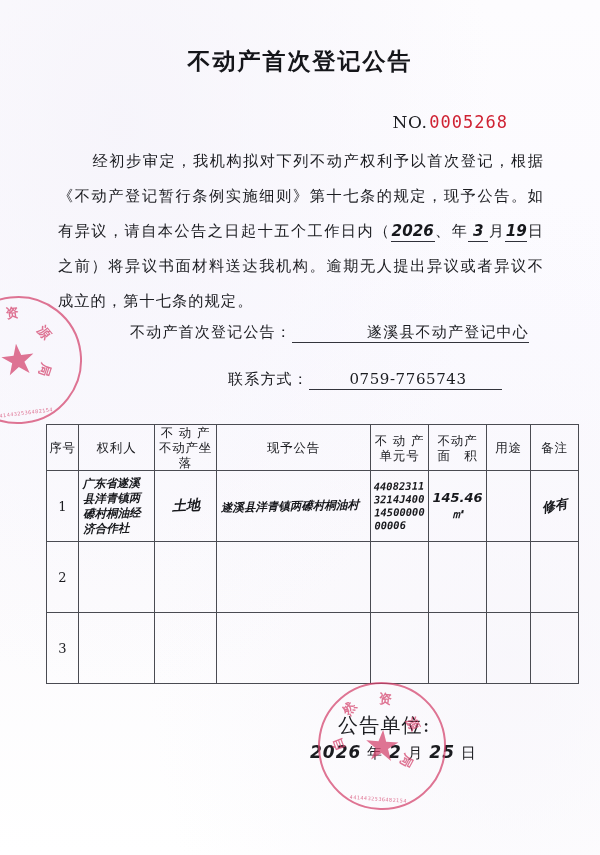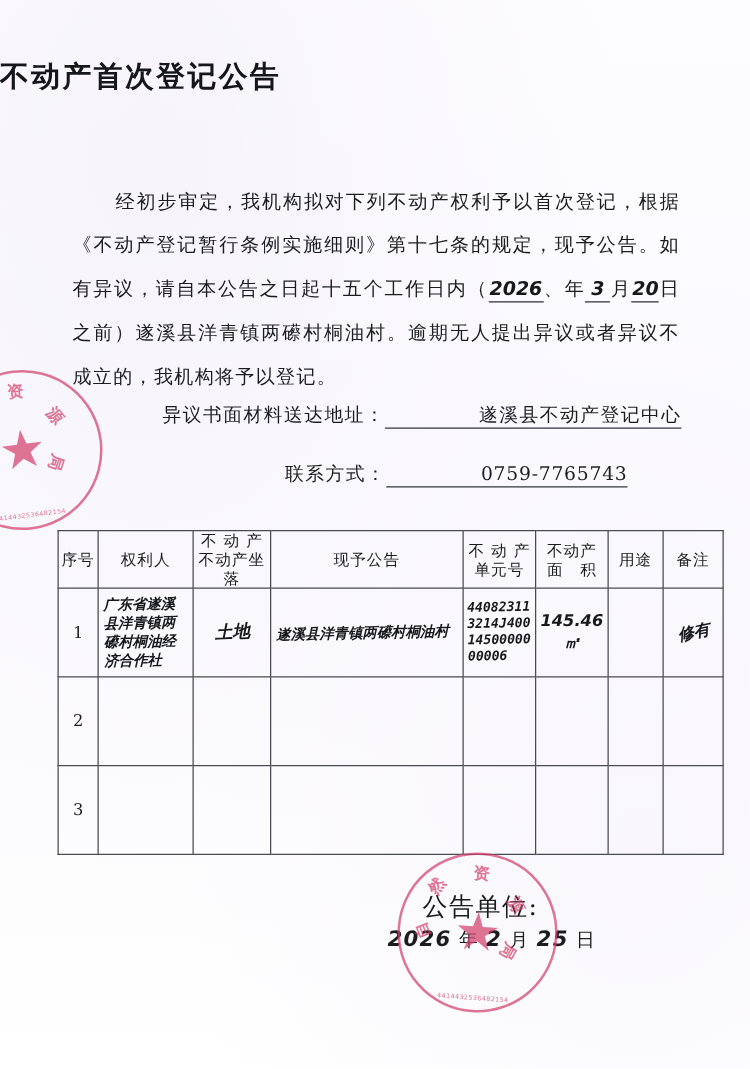--- a/index.html
+++ b/index.html
@@ -27,21 +27,21 @@
       radial-gradient(ellipse at 20% 15%, rgba(245,243,250,0.8) 0%, rgba(255,255,255,0) 55%),
       radial-gradient(ellipse at 85% 78%, rgba(247,245,251,0.7) 0%, rgba(255,255,255,0) 50%);
     pointer-events: none;
   }
 
   .title {
     position: absolute;
     top: 46px;
     left: 0;
     width: 600px;
-    text-align: left;
+    text-align: center;
     font-family: "DejaVu Sans", "Liberation Sans", sans-serif;
     font-size: 23px;
     font-weight: bold;
     letter-spacing: 2px;
     color: #15161a;
   }
 
   .docno {
     position: absolute;
     top: 112px;
@@ -115,21 +115,21 @@
     top: 369px;
     font-size: 15px;
     letter-spacing: 1.2px;
     color: #1b1c20;
     white-space: nowrap;
   }
   .tel-line .fill {
     display: inline-block;
     border-bottom: 1px solid #33343c;
     min-width: 188px;
-    text-align: right;
+    text-align: center;
     padding-left: 5px;
     line-height: 20px;
     font-family: "DejaVu Serif", "Liberation Serif", serif;
     letter-spacing: 0.6px;
   }
 
   
   table.reg {
     position: absolute;
     left: 46px;
@@ -309,27 +309,30 @@
   }
   #seal-bottom .star { font-size: 42px; }
 </style>
 </head>
 <body>
 
 <div id="page">
 
   <div class="title">不动产首次登记公告</div>
 
+  <div class="docno">
+    <span>NO.</span><span class="num">0005268</span>
+  </div>
 
   <div class="body-text">
-    <span class="indent"></span><span>经初步审定，我机构拟对下列不动产权利予以首次登记，根据《不动产登记暂行条例实施细则》第十七条的规定，现予公告。如有异议，请自本公告之日起十五个工作日内（</span><span class="blank b-year hand">2026</span><span>、年</span><span class="blank b-mon hand">3</span><span>月</span><span class="blank b-day hand">20</span><span>日之前）</span><span>遂溪县洋青镇两礤村桐油村。逾期无人提出异议或者异议不成立的，我机构将予以登记。</span>
+    <span class="indent"></span><span>经初步审定，我机构拟对下列不动产权利予以首次登记，根据《不动产登记暂行条例实施细则》第十七条的规定，现予公告。如有异议，请自本公告之日起十五个工作日内（</span><span class="blank b-year hand">2026</span><span>、年</span><span class="blank b-mon hand">3</span><span>月</span><span class="blank b-day hand">19</span><span>日之前）</span><span>将异议书面材料送达我机构。逾期无人提出异议或者异议不成立的，第十七条的规定。</span>
   </div>
 
   <div class="addr-line">
-    <span>异议书面材料送达地址：</span><span class="fill">遂溪县不动产登记中心</span>
+    <span>不动产首次登记公告：</span><span class="fill">遂溪县不动产登记中心</span>
   </div>
 
   <div class="tel-line">
     <span>联系方式：</span><span class="fill">0759-7765743</span>
   </div>
 
   <table class="reg">
     <colgroup>
       <col class="c-seq">
         <col class="c-owner">

